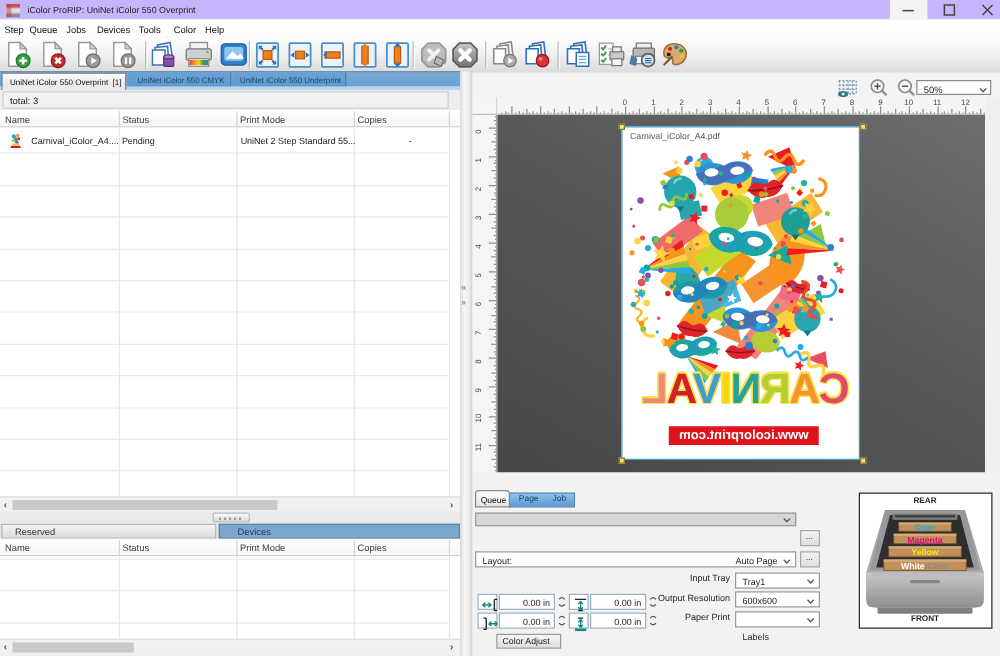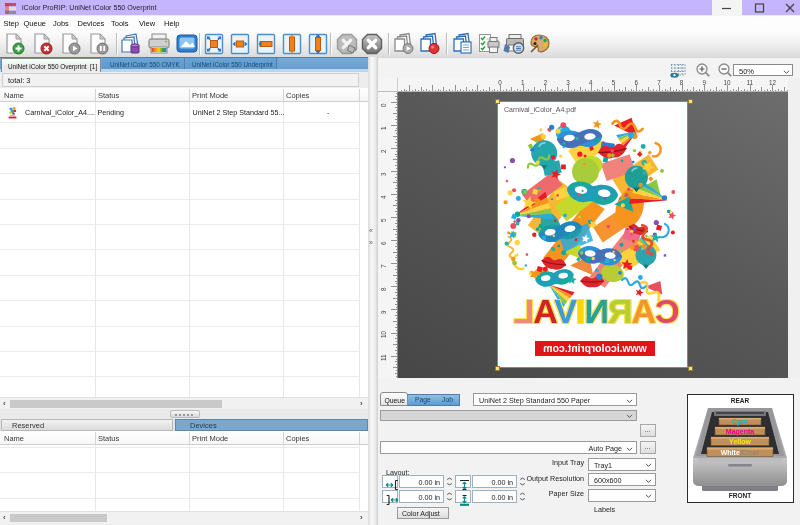--- a/index.html
+++ b/index.html
@@ -24,21 +24,21 @@
  <line x1="82" y1="4" x2="74" y2="12" stroke="#444" stroke-width="1.2"></line>
 </svg>
 </div>
 
 <div class="abs" style="left:0;top:16px;width:800px;height:14px;background:#fdfdfd;">
 <span class="tx" style="left:3.5px;top:2.5px;font-size:7.5px;color:#111;">Step</span>
 <span class="tx" style="left:23.5px;top:2.5px;font-size:7.5px;color:#111;">Queue</span>
 <span class="tx" style="left:53px;top:2.5px;font-size:7.5px;color:#111;">Jobs</span>
 <span class="tx" style="left:77.5px;top:2.5px;font-size:7.5px;color:#111;">Devices</span>
 <span class="tx" style="left:111px;top:2.5px;font-size:7.5px;color:#111;">Tools</span>
-<span class="tx" style="left:139px;top:2.5px;font-size:7.5px;color:#111;">View</span>
+<span class="tx" style="left:139px;top:2.5px;font-size:7.5px;color:#111;">Color</span>
 <span class="tx" style="left:164px;top:2.5px;font-size:7.5px;color:#111;">Help</span>
 </div>
 <div class="abs" style="left:0;top:30px;width:800px;height:28px;
 background:linear-gradient(180deg,#fefefe,#f2f2f2 45%,#dcdcdc);border-bottom:1px solid #bdbdbd;">
 <svg class="abs" style="left:3px;top:2px" width="24" height="24" viewBox="0 0 24 24">
       <defs>
         <linearGradient id="rb" x1="0" y1="0" x2="1" y2="0">
 <stop offset="0" stop-color="#e33"></stop>
           <stop offset="0.25" stop-color="#f7941e"></stop>
           <stop offset="0.5" stop-color="#ffd400"></stop>
@@ -894,33 +894,27 @@
 </div>
 <div class="abs" style="left:378px;top:378px;width:422px;height:147px;background:#f2f2f2;">
 <div class="abs" style="left:2px;top:14px;width:80px;height:14px;">
 <div class="abs" style="left:27px;top:1.5px;width:53px;height:12.5px;background:linear-gradient(180deg,#8ec0e8,#5d9bd3);border:1px solid #4d7eac;"></div>
 <span class="tx" style="left:35px;top:4px;font-size:6.8px;color:#1d4467;">Page</span>
 <span class="tx" style="left:62px;top:4px;font-size:6.8px;color:#1d4467;">Job</span>
 <div class="abs" style="left:0;top:0;width:28px;height:14px;background:linear-gradient(180deg,#fdfdfd,#e4e4e4);border:1px solid #8a8a8a;border-radius:3px 3px 0 0;">
 <span class="tx" style="left:3.5px;top:3.5px;font-size:6.8px;color:#111;">Queue</span>
       </div>
 </div>
-<div class="abs" style="left:95px;top:15px;width:164px;height:13px;background:#fff;border:1px solid #9a9a9a;">
-      <span class="tx" style="left:5px;top:2.0px;font-size:7.2px;">UniNet 2 Step Standard 550 Paper</span>
-      <svg class="abs" style="right:3.5px;top:4.5px" width="7" height="5" viewBox="0 0 7 5">
-        <path d="M1 0.8 L3.5 3.4 L6 0.8" stroke="#555" stroke-width="1" fill="none"></path>
-      </svg>
-    </div>
 <div class="abs" style="left:2px;top:31.5px;width:257px;height:11px;background:#d6d6d6;border:1px solid #9a9a9a;">
       <svg class="abs" style="right:3.5px;top:3.5px" width="7" height="5" viewBox="0 0 7 5">
         <path d="M1 0.8 L3.5 3.4 L6 0.8" stroke="#555" stroke-width="1" fill="none"></path>
       </svg>
     </div>
 <div class="abs" style="left:2px;top:63px;width:257px;height:13px;background:#fff;border:1px solid #9a9a9a;">
-      <span class="tx" style="left:5px;top:2.0px;font-size:7.2px;margin-top:24px;">Layout:</span>
+      <span class="tx" style="left:5px;top:2.0px;font-size:7.2px;">Layout:</span>
       <span class="tx" style="right:14px;top:2.0px;font-size:7.2px;">Auto Page</span>
       <svg class="abs" style="right:3.5px;top:4.5px" width="7" height="5" viewBox="0 0 7 5">
         <path d="M1 0.8 L3.5 3.4 L6 0.8" stroke="#555" stroke-width="1" fill="none"></path>
       </svg>
     </div>
 <div class="abs" style="left:262px;top:46px;width:16px;height:13px;background:linear-gradient(180deg,#f4f4f4,#dedede);border:1px solid #a8a8a8;">
 <span class="tx" style="left:3.5px;top:1px;font-size:7px;color:#333;">...</span>
     </div>
 <div class="abs" style="left:262px;top:63px;width:16px;height:13px;background:linear-gradient(180deg,#f4f4f4,#dedede);border:1px solid #a8a8a8;">
 <span class="tx" style="left:3.5px;top:1px;font-size:7px;color:#333;">...</span>
@@ -932,21 +926,21 @@
         <path d="M1 0.8 L3.5 3.4 L6 0.8" stroke="#555" stroke-width="1" fill="none"></path>
       </svg>
     </div>
 <span class="tx" style="left:100px;top:95.5px;width:106px;text-align:right;font-size:7.2px;">Output Resolution</span>
 <div class="abs" style="left:210px;top:95px;width:68px;height:13px;background:#fff;border:1px solid #9a9a9a;">
       <span class="tx" style="left:5px;top:2.0px;font-size:7.2px;">600x600</span>
       <svg class="abs" style="right:3.5px;top:4.5px" width="7" height="5" viewBox="0 0 7 5">
         <path d="M1 0.8 L3.5 3.4 L6 0.8" stroke="#555" stroke-width="1" fill="none"></path>
       </svg>
     </div>
-<span class="tx" style="left:100px;top:111px;width:106px;text-align:right;font-size:7.2px;">Paper Size</span>
+<span class="tx" style="left:100px;top:111px;width:106px;text-align:right;font-size:7.2px;">Paper Print</span>
 <div class="abs" style="left:210px;top:110.5px;width:68px;height:13px;background:#fff;border:1px solid #9a9a9a;">
       <span class="tx" style="left:5px;top:15px;font-size:7.2px;">Labels</span>
       <svg class="abs" style="right:3.5px;top:4.5px" width="7" height="5" viewBox="0 0 7 5">
         <path d="M1 0.8 L3.5 3.4 L6 0.8" stroke="#555" stroke-width="1" fill="none"></path>
       </svg>
     </div>
 <div class="abs" style="left:4px;top:97px;width:16px;height:13px;background:#fff;border:1px solid #9ab2c4;padding:0.5px 0 0 0.5px;"><svg width="15" height="12" viewBox="0 0 15 12">
 <path d="M11.5 1.5 v9 M11.5 1.5 h2.3 M11.5 10.5 h2.3" stroke="#222" stroke-width="1.1" fill="none"></path>
 <path d="M2 6 h7 M2 6 l2.2 -1.8 M2 6 l2.2 1.8 M9 6 l-2.2 -1.8 M9 6 l-2.2 1.8" stroke="#0f8a80" stroke-width="1.1" fill="none"></path>
       </svg></div>

